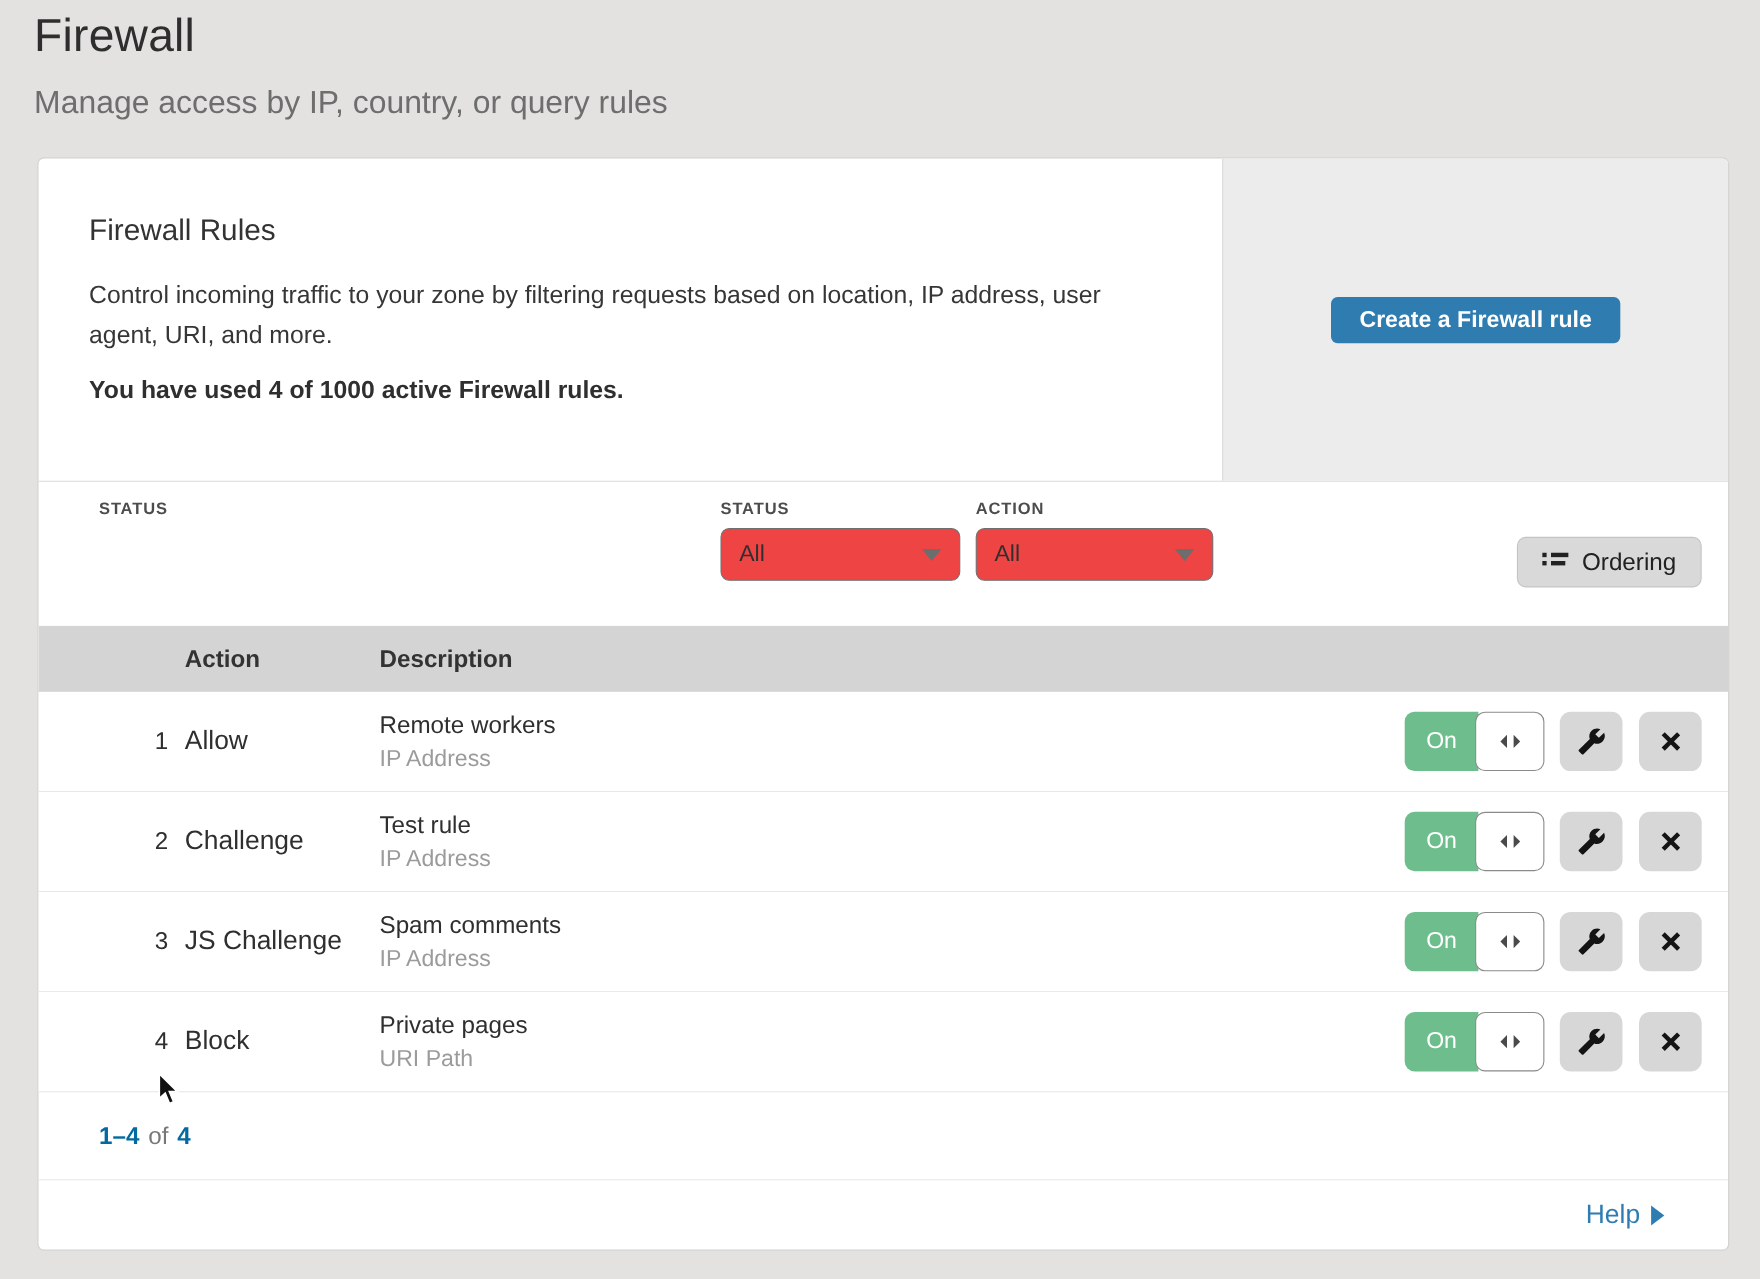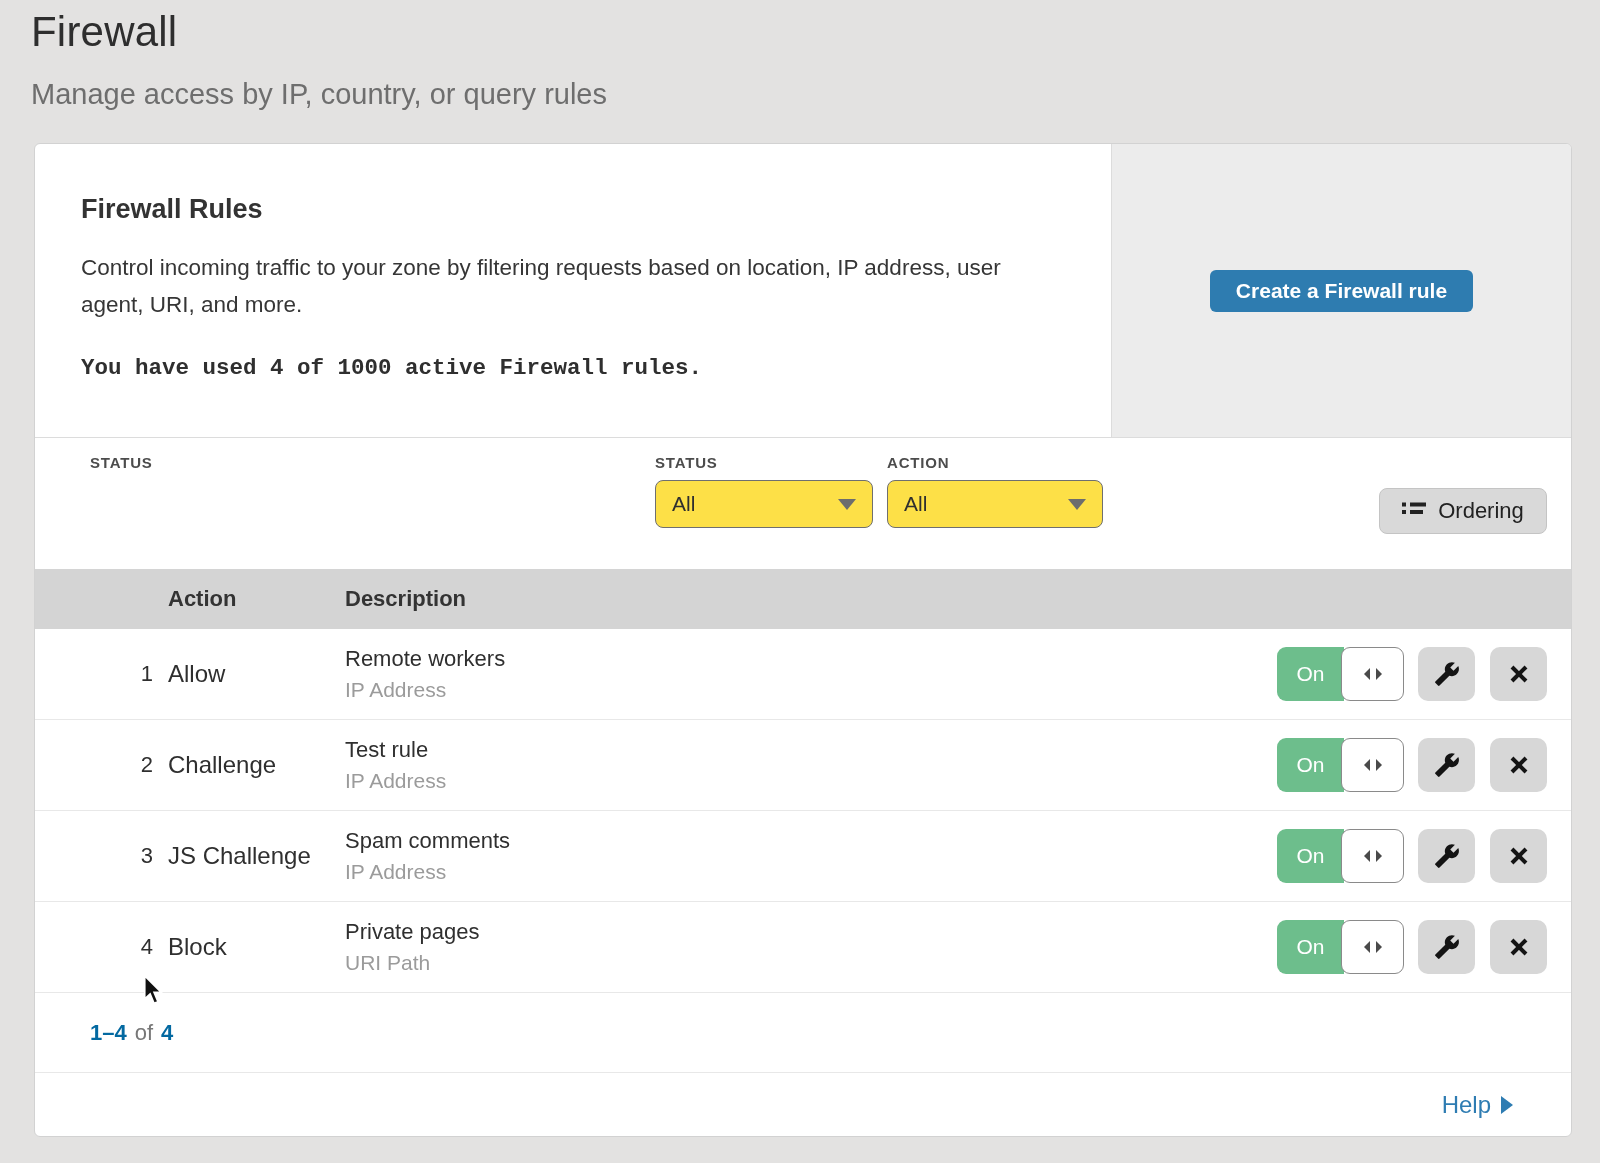--- a/index.html
+++ b/index.html
@@ -19,23 +19,23 @@
   
   .card {
     position:absolute; left:34px; top:143px; width:1538px; height:994px;
     background:#ffffff; border:1px solid #d2d2d2; border-radius:6px;
     display:flex; flex-direction:column; overflow:hidden;
   }
 
   
   .overview { height:294px; display:flex; border-bottom:1px solid #dcdcdc; flex:none; }
   .overview-left { flex:1; padding:50px 40px 0 46px; }
-  .overview-heading { font-size:27px; font-weight:700; color:#333; }
+  .overview-heading { font-size:27px; font-weight:400; color:#333; }
   .overview-desc { margin-top:24px; font-size:22.5px; line-height:37px; color:#363636; max-width:952px; }
-  .overview-usage { margin-top:32px; font-size:22.5px; font-weight:700; color:#2f2f2f;font-family:Liberation Mono, monospace; }
+  .overview-usage { margin-top:19px; font-size:22.5px; font-weight:700; color:#2f2f2f; }
   .overview-right {
     width:460px; flex:none; background:#ececec; border-left:1px solid #dcdcdc;
     display:flex; align-items:center; justify-content:center;
   }
   .create-btn {
     background:#2e7cb0; color:#fff; border:none; border-radius:6px;
     font-family:inherit; font-size:21px; font-weight:700;
     padding:0 26px; height:42px; cursor:pointer;
   }
 
@@ -51,21 +51,21 @@
     position:absolute; left:54px; top:42px; width:586px; height:48px;
     border:1.5px solid #6f6f6f; border-radius:8px; background:#fff;
     display:flex; align-items:center; padding:0 14px;
   }
   .search-box svg { flex:none; margin-right:10px; }
   .search-input {
     border:none; outline:none; flex:1; font-family:inherit; font-size:21px; color:#333; background:transparent;
   }
   .search-input::placeholder { color:#8b8b8b; }
   .select {
-    position:absolute; top:42px; height:48px; background:#fde047;
+    position:absolute; top:42px; height:48px; background:#ef4444;
     border:1.5px solid #6f6f6f; border-radius:8px;
     display:flex; align-items:center; justify-content:space-between;
     padding:0 16px; font-size:21px; color:#2f2f2f; cursor:pointer;
   }
   .select-status { left:620px; width:218px; }
   .select-action { left:852px; width:216px; }
   .caret-down {
     width:0; height:0; border-left:9px solid transparent; border-right:9px solid transparent;
     border-top:11px solid #6d6d6d; margin-left:12px;
   }

